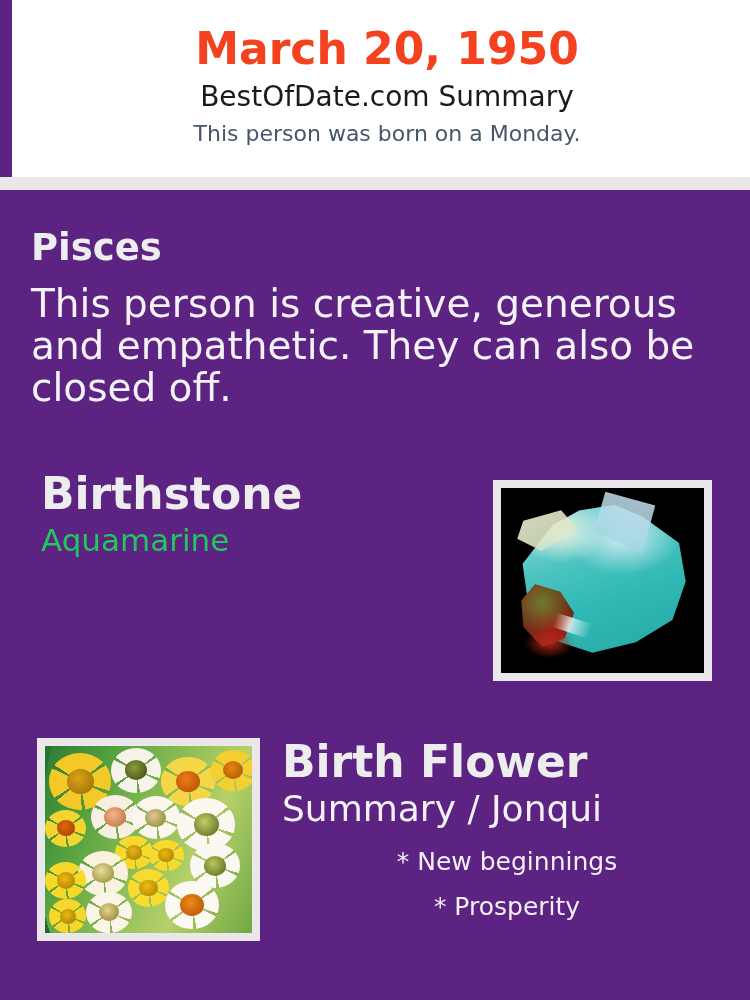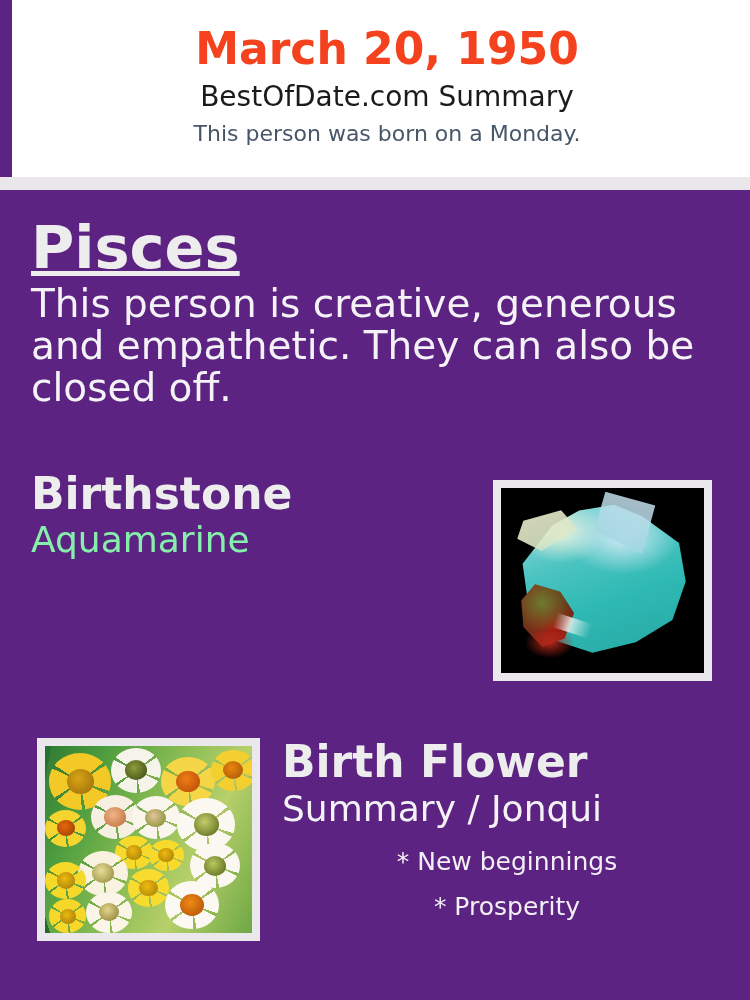--- a/index.html
+++ b/index.html
@@ -80,56 +80,55 @@
 
   
   .zodiac {
     position: absolute;
     left: 31px;
     top: 29px;
     width: 690px;
   }
 
   .zodiac-title {
-    font-size: 59px;
+    font-size: 37px;
     font-weight: bold;
     color: #ededed;
     line-height: 58px;
     letter-spacing: 0px;
-    text-decoration: underline;
   }
 
   .zodiac-desc {
     font-size: 39px;
     font-weight: normal;
     color: #f4f2f6;
     line-height: 42px;
     margin-top: 6px;
     max-width: 670px;
   }
 
   
   .birthstone {
     position: absolute;
-    left: 31px;
+    left: 41px;
     top: 278px;
     width: 440px;
   }
 
   .birthstone-title {
     font-size: 44px;
     font-weight: bold;
     color: #ededed;
     line-height: 52px;
   }
 
   .birthstone-name {
-    font-size: 36px;
-    font-weight: normal;
-    color: #86efac;
+    font-size: 31px;
+    font-weight: normal;
+    color: #22c55e;
     line-height: 44px;
     margin-top: -2px;
   }
 
   .trait-list {
     list-style: none;
     margin-top: 6px;
   }
 
   .trait-item {

